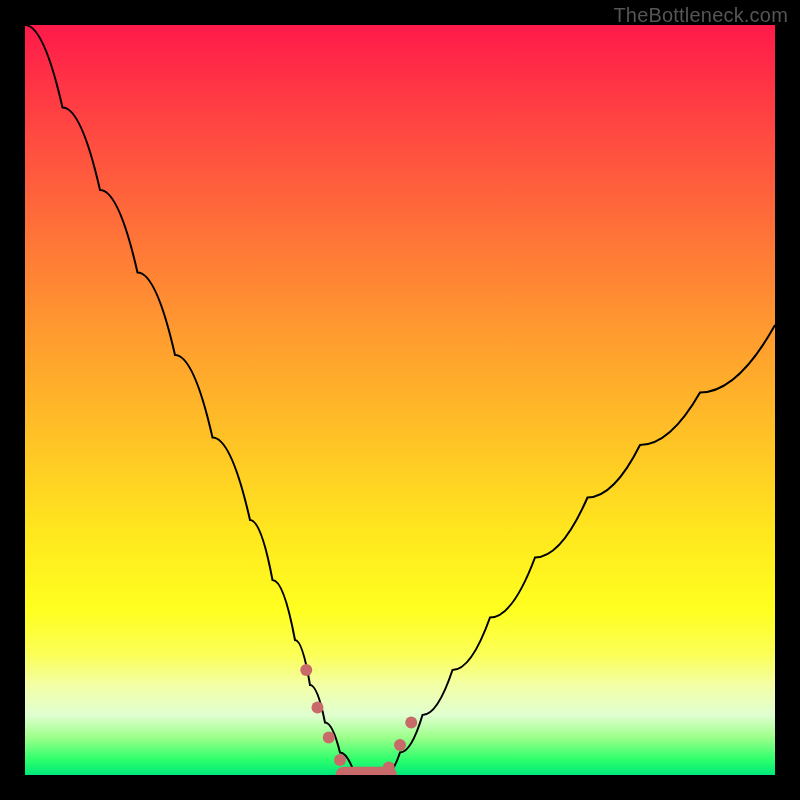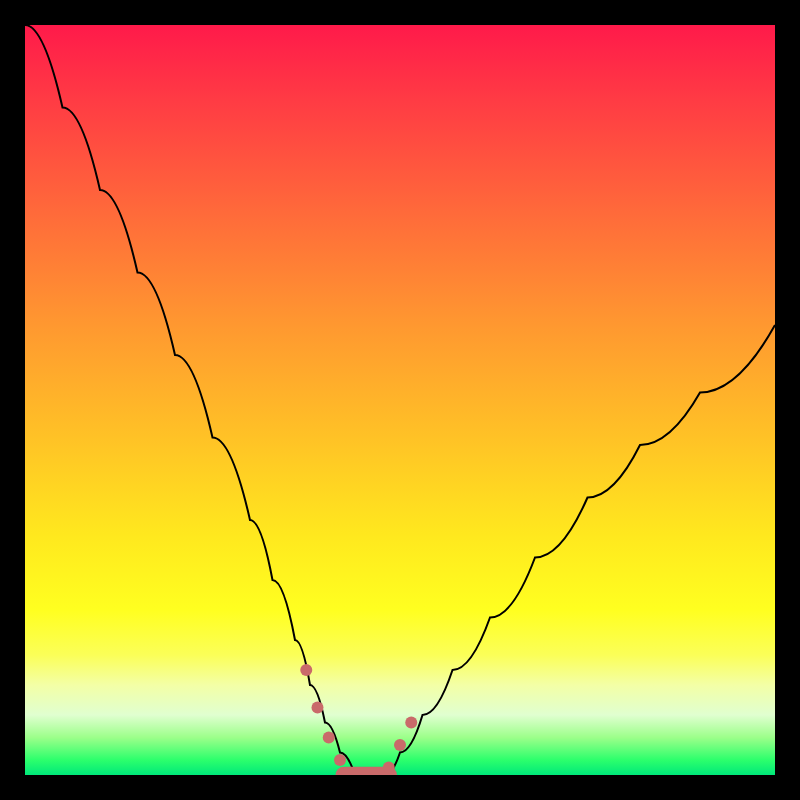--- a/index.html
+++ b/index.html
@@ -58,20 +58,21 @@
     font-weight: 500;
     letter-spacing: 0.2px;
     user-select: none;
   }
 </style>
 </head>
 <body>
 
 <div class="chart-container">
 
+  <div class="watermark">TheBottleneck.com</div>
 
   <div class="plot-area">
     <div class="gradient-bg"></div>
     <svg class="svg-layer" viewBox="0 0 750 750" preserveAspectRatio="none">
       <path id="curve-path" fill="none" stroke="#000000" stroke-width="2" d="M 0,0 Q 18.75,0 37.5,82.5 Q 56.25,82.5 75,165 Q 93.75,165 112.5,247.49999999999994 Q 131.25,247.49999999999994 150,329.99999999999994 Q 168.75,329.99999999999994 187.5,412.5 Q 206.25,412.5 225,495 Q 236.25,495 247.5,555 Q 258.75,555 270,615 Q 277.5,615 285,660 Q 292.5,660 300,697.5 Q 307.5,697.5 315,727.5 Q 322.5,727.5 330,750 Q 337.5,750 345,750 Q 352.5,750 360,750 Q 367.5,750 375,727.5 Q 386.25,727.5 397.5,690 Q 412.5,690 427.49999999999994,645 Q 446.25,645 465,592.5 Q 487.5,592.5 510.00000000000006,532.5 Q 536.25,532.5 562.5,472.5 Q 588.75,472.5 615,420 Q 645,420 675,367.5 Q 712.5,367.5 750,300"></path>
       <g id="marker-group">
           <line x1="318.75" x2="363.75" y1="750" y2="750" stroke="#c96a6a" stroke-width="16.5" stroke-linecap="round"></line>
           <circle cx="281.25" cy="645" r="6" fill="#c96a6a"></circle>
           <circle cx="292.5" cy="682.5" r="6" fill="#c96a6a"></circle>
           <circle cx="303.75" cy="712.5" r="6" fill="#c96a6a"></circle>

